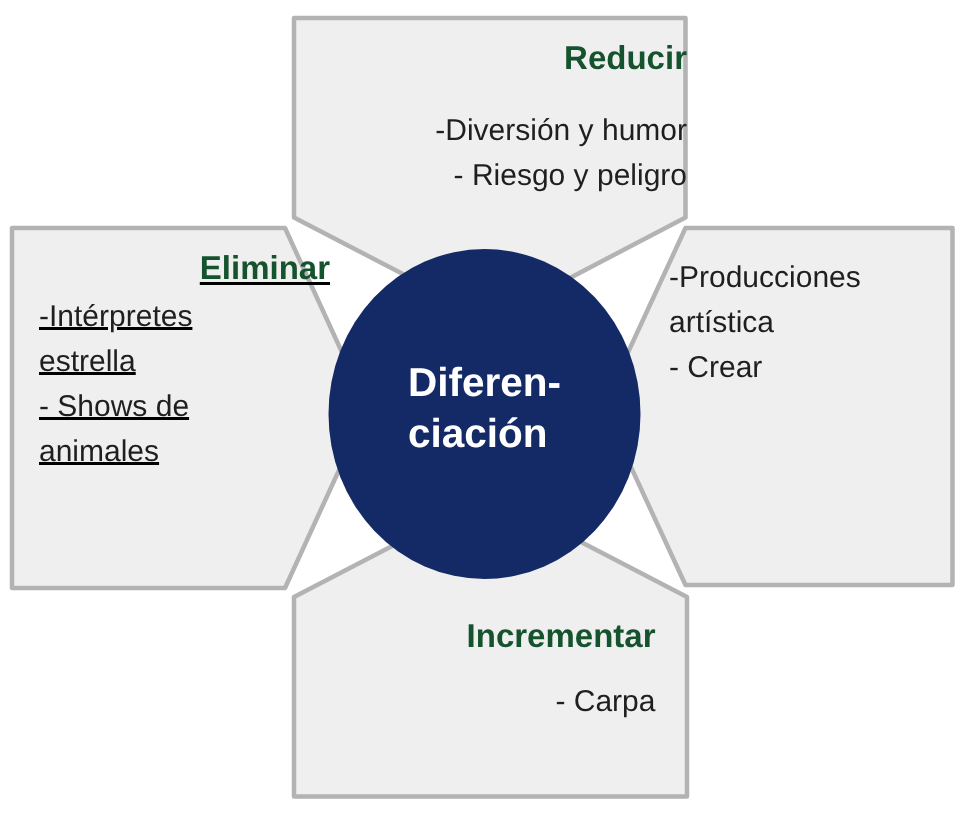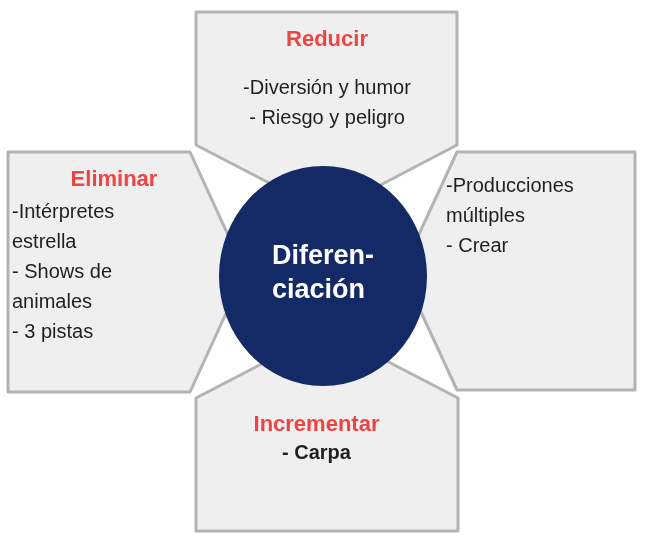--- a/index.html
+++ b/index.html
@@ -30,49 +30,49 @@
     fill: #132a66;
     stroke: none;
   }
   .box-text {
     position: absolute;
     pointer-events: none;
   }
   .box-title {
     font-size: 22px;
     font-weight: bold;
-    color: #ef4444;
-    text-align: center;
+    color: #14532d;
+    text-align: right;
     line-height: 26px;
     white-space: nowrap;
   }
   .box-items {
     margin-top: 4px;
   }
   .box-items.centered {
     margin-top: 20px;
-    text-align: center;
+    text-align: right;
   }
   .box-item {
     font-size: 20px;
     line-height: 30px;
     color: #1f1f1f;
     white-space: pre-line;
   }
   
   .pos-top    { left: 196px; top: 26px;  width: 262px; }
   
-  .pos-left   { left: 8px;   top: 166px; width: 212px; }
-  .pos-left .box-item  { padding-left: 4px; }
+  .pos-left   { left: 8px;   top: 166px; width: 212px; text-decoration: underline; }
+  .pos-left .box-item  { padding-left: 18px; }
   
   .pos-right  { left: 433px; top: 166px; width: 200px; }
   .pos-right .box-item { padding-left: 13px; }
   
   .pos-bottom { left: 196px; top: 411px; width: 241px; }
-  .pos-bottom .box-items.centered { margin-top: 0; font-weight: bold; }
+  .pos-bottom .box-items.centered { margin-top: 16px; }
   .center-label {
     position: absolute;
     left: 272px;
     top: 238px;
     font-size: 27px;
     font-weight: bold;
     line-height: 34px;
     color: #ffffff;
     white-space: pre-line;
     pointer-events: none;
@@ -99,28 +99,27 @@
     </div>
   </div>
 
   <div class="box-text pos-left">
     <div class="box-title">Eliminar</div>
     <div class="box-items">
       <div class="box-item">-Intérpretes
 estrella</div>
       <div class="box-item">- Shows de
 animales</div>
-      <div class="box-item">- 3 pistas</div>
     </div>
   </div>
 
   <div class="box-text pos-right">
     <div class="box-items">
       <div class="box-item">-Producciones
-múltiples</div>
+artística</div>
       <div class="box-item">- Crear</div>
     </div>
   </div>
 
   <div class="box-text pos-bottom">
     <div class="box-title">Incrementar</div>
     <div class="box-items centered">
       <div class="box-item">- Carpa</div>
     </div>
   </div>

